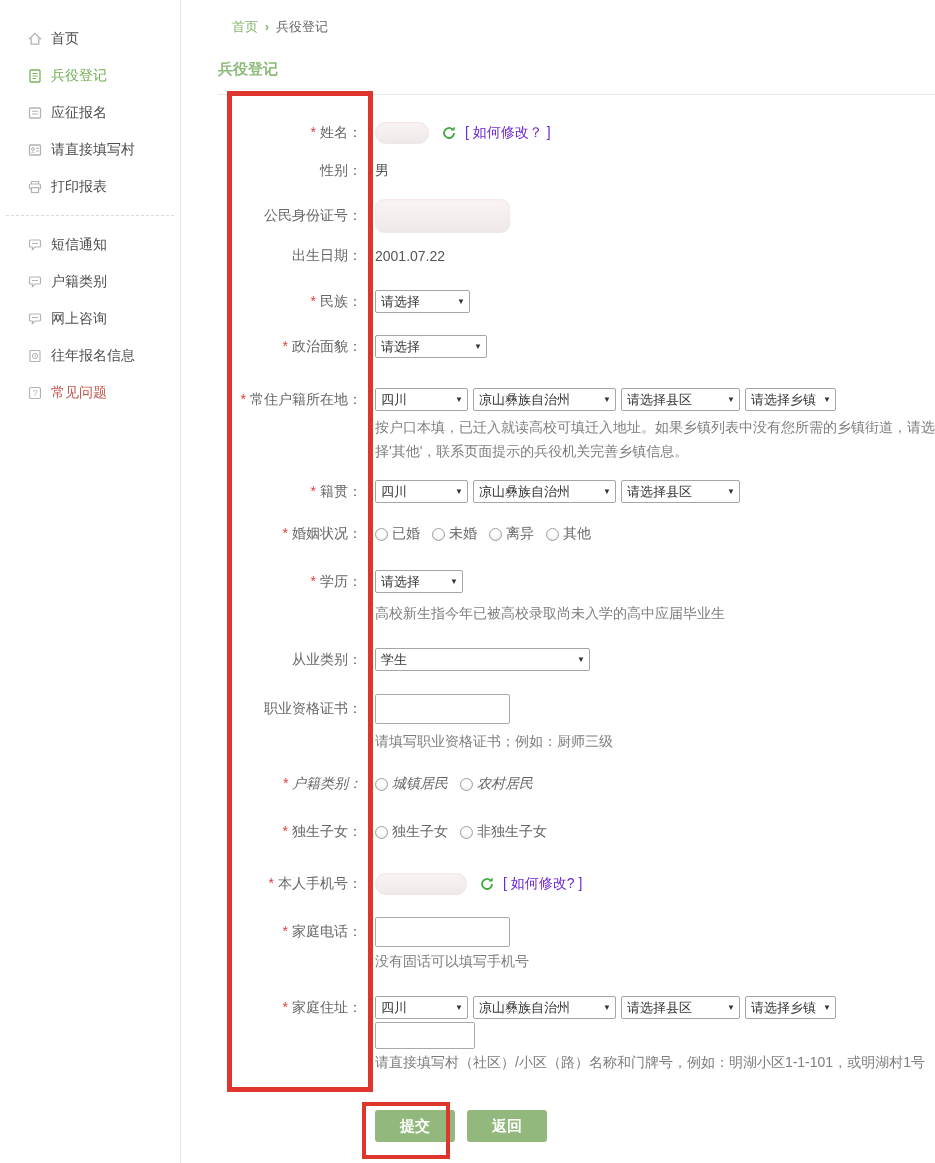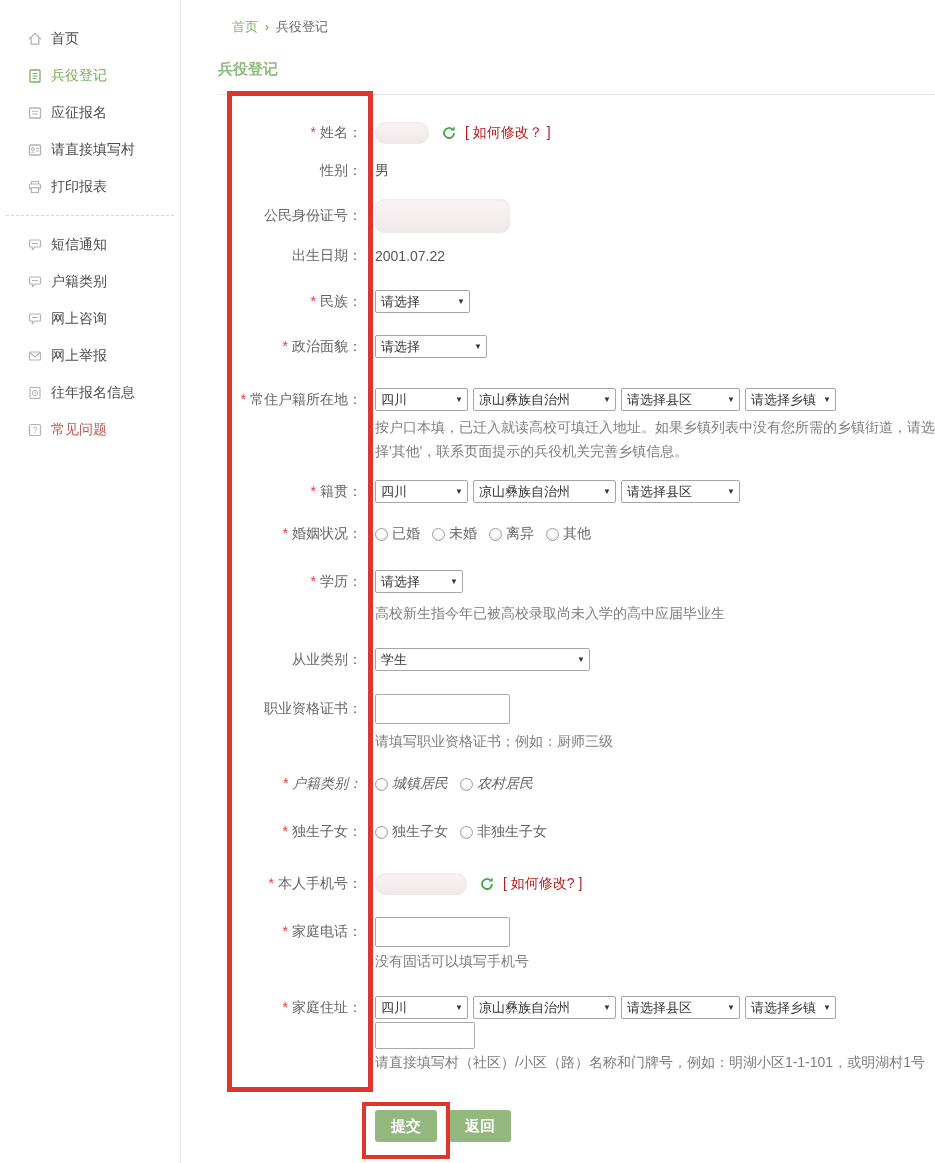--- a/index.html
+++ b/index.html
@@ -40,23 +40,23 @@
 
   .radio { width:13px; height:13px; border:1px solid #9f9f9f; border-radius:50%; background:radial-gradient(circle at 50% 40%, #fff 40%, #dcdcdc 100%); display:inline-block; margin-right:4px; flex-shrink:0; cursor:pointer; }
   .opt { display:inline-flex; align-items:center; margin-right:12px; color:#666; }
 
   .redacted { background:linear-gradient(180deg,#faf4f4,#efe8e8); border-radius:11px; box-shadow:0 1px 2px rgba(230,200,200,.35) inset; }
   .redacted.name { width:54px; height:22px; }
   .redacted.idnum { width:135px; height:34px; border-radius:9px; }
   .redacted.phone { width:92px; height:22px; }
 
   .refresh-icon { width:16px; height:16px; margin:0 8px 0 12px; display:inline-flex; }
-  .modify-link { color:#b91c1c; cursor:pointer; }
-
-  .btn { display:inline-block; width:62px; height:32px; line-height:32px; text-align:center; background:#93b87e; color:#fff; font-size:15px; font-weight:bold; border:none; border-radius:3px; cursor:pointer; font-family:inherit; }
+  .modify-link { color:#6d28d9; cursor:pointer; }
+
+  .btn { display:inline-block; width:80px; height:32px; line-height:32px; text-align:center; background:#93b87e; color:#fff; font-size:15px; font-weight:bold; border:none; border-radius:3px; cursor:pointer; font-family:inherit; }
   .btn.back { margin-left:12px; }
 
   
   .annot { position:absolute; border-style:solid; border-color:#de352c; pointer-events:none; }
   .annot.big { left:227px; top:91px; width:146px; height:1001px; border-width:5px; }
   .annot.submit-box { left:362px; top:1102px; width:88px; height:57px; border-width:4px; }
 </style>
 </head>
 <body>
 
@@ -131,29 +131,20 @@
       <span class="nav-label">户籍类别</span>
     </div>
     <div class="nav-item">
       <span class="nav-icon">
         <svg viewBox="0 0 16 16">
             <path d="M3.5 3h9a1 1 0 0 1 1 1v5a1 1 0 0 1-1 1H8l-2.6 2.6V10H3.5a1 1 0 0 1-1-1V4a1 1 0 0 1 1-1z" fill="none" stroke="#b3b3b3" stroke-width="1.2"></path>
             <path d="M5 6.5h6" stroke="#b3b3b3" stroke-width="1"></path>
           </svg>
       </span>
       <span class="nav-label">网上咨询</span>
-    </div>
-    <div class="nav-item">
-      <span class="nav-icon">
-        <svg viewBox="0 0 16 16">
-            <rect x="2.5" y="4" width="11" height="8" rx="1" fill="none" stroke="#b3b3b3" stroke-width="1.2"></rect>
-            <path d="M2.8 4.5 L8 9 L13.2 4.5" fill="none" stroke="#b3b3b3" stroke-width="1.1"></path>
-          </svg>
-      </span>
-      <span class="nav-label">网上举报</span>
     </div>
     <div class="nav-item">
       <span class="nav-icon">
         <svg viewBox="0 0 16 16">
             <rect x="3" y="2.5" width="10" height="11" rx="1" fill="none" stroke="#b3b3b3" stroke-width="1.2"></rect>
             <circle cx="8" cy="8" r="2.6" fill="none" stroke="#b3b3b3" stroke-width="1"></circle>
             <path d="M8 6.7V8l1 .8" stroke="#b3b3b3" stroke-width="1" fill="none"></path>
           </svg>
       </span>
       <span class="nav-label">往年报名信息</span>

